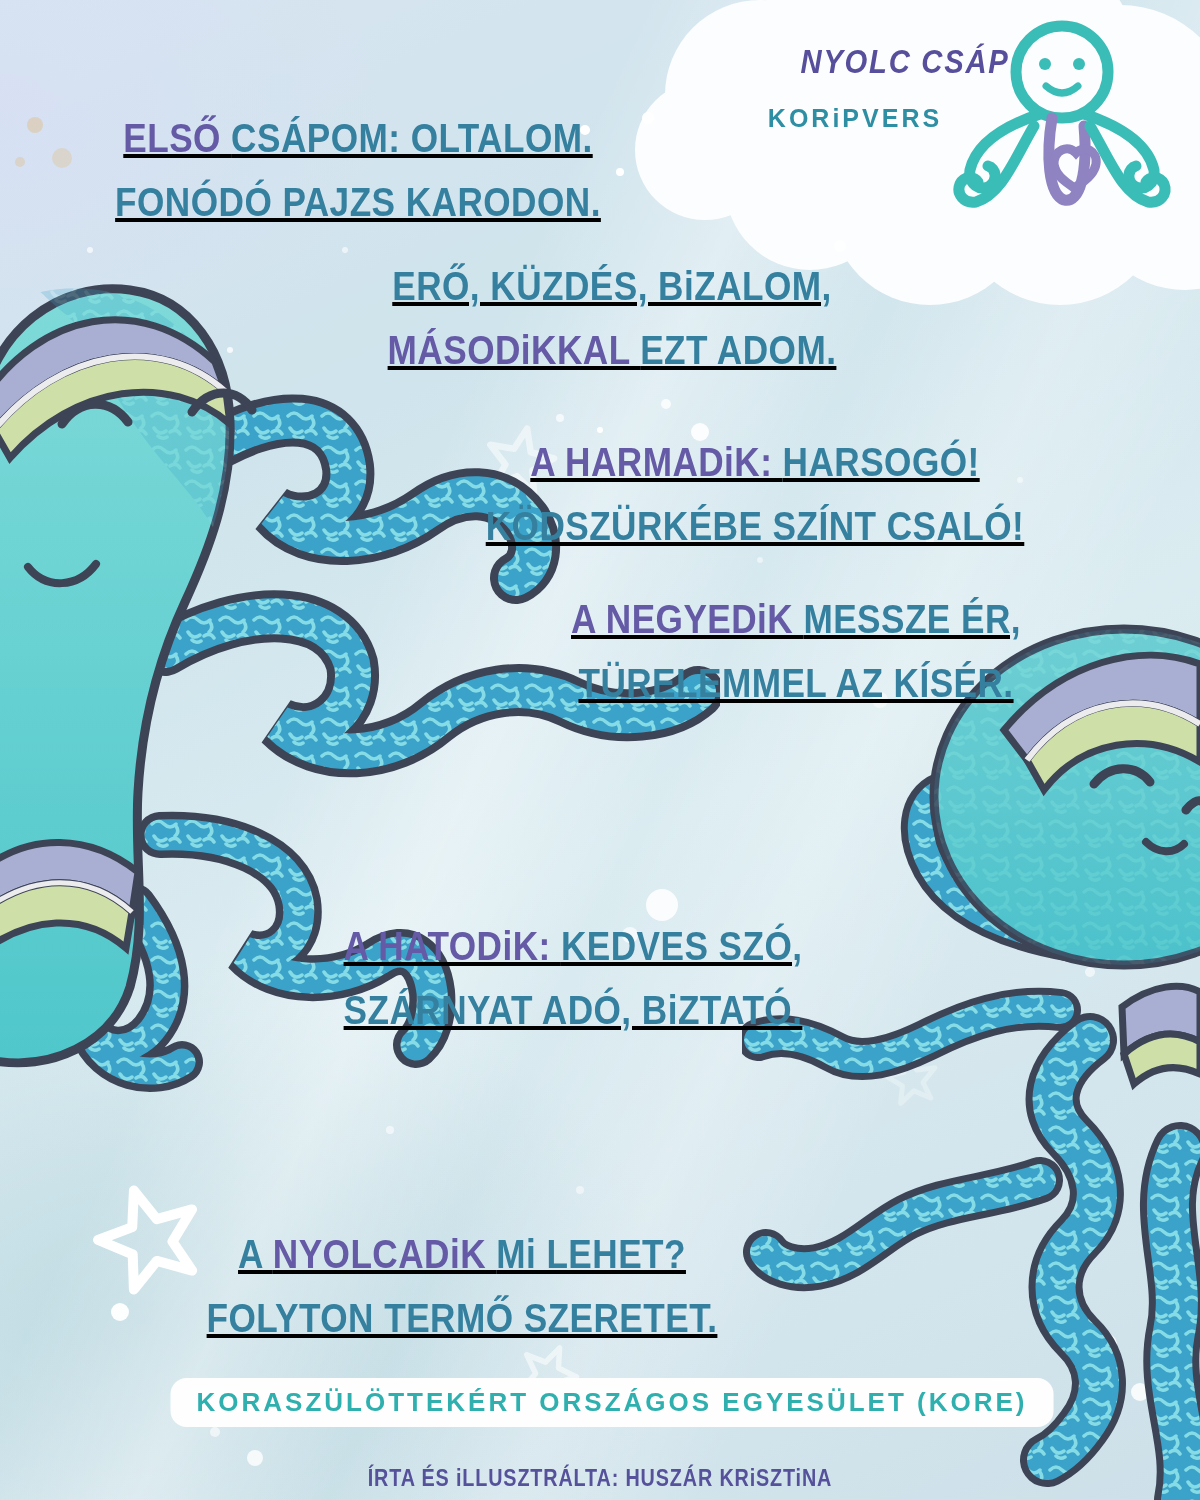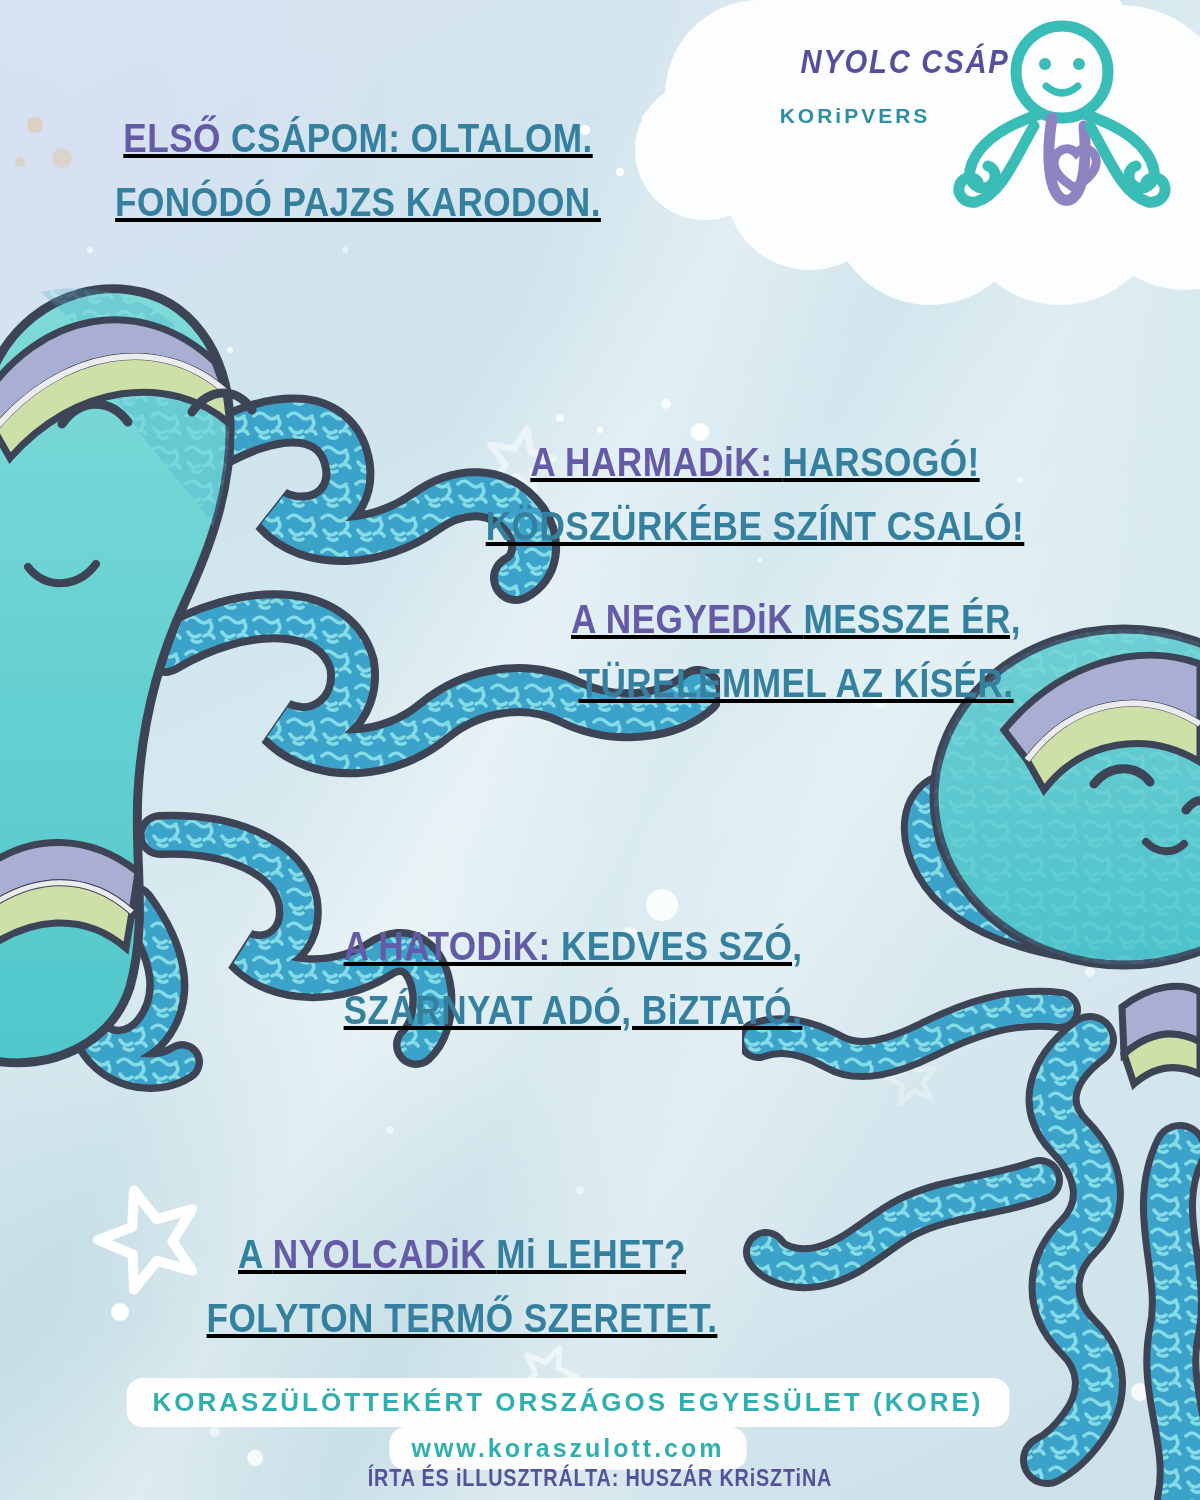--- a/index.html
+++ b/index.html
@@ -16,23 +16,23 @@
   .deco{position:absolute;left:0;top:0;z-index:1;}
   .octo{position:absolute;z-index:2;}
   .txt{position:absolute;z-index:3;white-space:nowrap;}
   .narrow{display:inline-block;transform:scaleX(.86);transform-origin:center;}
   .stanza{position:absolute;z-index:3;transform:translateX(-50%);text-align:center;white-space:nowrap;text-decoration:underline;}
   .stanza .inner{transform:scaleX(.88);transform-origin:center;}
   .pline{font-size:40px;font-weight:700;line-height:64px;letter-spacing:.5px;}
   .teal{color:#35809f;} .purple{color:#655aa6;}
   .title{left:905px;top:42px;transform:translateX(-50%);font-size:34px;font-weight:700;
          letter-spacing:2px;color:#574f9c;text-align:center;font-style:italic;}
-  .subtitle{left:855px;top:104px;transform:translateX(-50%);font-size:21px;font-weight:700;
+  .subtitle{left:855px;top:104px;transform:translateX(-50%);font-size:25px;font-weight:700;
          letter-spacing:3px;color:#2e8fa4;}
-  .pill{position:absolute;left:568px;transform:translateX(-50%);z-index:3;background:#fefefe;
+  .pill{position:absolute;left:612px;transform:translateX(-50%);z-index:3;background:#fefefe;
         border-radius:16px;white-space:nowrap;text-align:center;color:#2fb0af;font-weight:700;}
   .pill1{top:1378px;padding:9px 26px;font-size:26px;letter-spacing:3px;}
   .pill2{top:1427px;padding:7px 22px;font-size:25px;letter-spacing:3px;}
   .credit{left:600px;top:1465px;transform:translateX(-50%);font-size:23px;font-weight:700;
           letter-spacing:1px;color:#55519b;}
 </style>
 </head>
 <body>
 
 <div id="canvas">
@@ -192,20 +192,26 @@
     <path d="M148 112 C168 146 180 180 206 188 C218 190 226 180 222 170 C218 162 208 162 204 168" stroke="#3bbdb7" stroke-width="11"></path>
   </svg>
 
   <div class="stanza" style="left:358px;top:106px;">
       <div class="inner">
     <div class="pline"><span class="purple">ELSŐ </span><span class="teal">CSÁPOM: OLTALOM.</span></div>
     <div class="pline"><span class="teal">FONÓDÓ PAJZS KARODON.</span></div>
   </div>
     </div>
 
+  <div class="stanza" style="left:612px;top:254px;">
+      <div class="inner">
+    <div class="pline"><span class="teal">ERŐ, KÜZDÉS, BiZALOM,</span></div>
+    <div class="pline"><span class="purple">MÁSODiKKAL </span><span class="teal">EZT ADOM.</span></div>
+  </div>
+    </div>
 
   <div class="stanza" style="left:796px;top:587px;">
       <div class="inner">
     <div class="pline"><span class="purple">A NEGYEDiK </span><span class="teal">MESSZE ÉR,</span></div>
     <div class="pline"><span class="teal">TÜRELEMMEL AZ KÍSÉR.</span></div>
   </div>
     </div>
 
   <div class="stanza" style="left:755px;top:430px;">
       <div class="inner">
@@ -224,15 +230,14 @@
 
 
   <div class="stanza" style="left:462px;top:1222px;">
       <div class="inner">
     <div class="pline"><span class="teal">A </span><span class="purple">NYOLCADiK </span><span class="teal">Mi LEHET?</span></div>
     <div class="pline"><span class="teal">FOLYTON TERMŐ SZERETET.</span></div>
   </div>
     </div>
 
   <div class="pill pill1"><span>KORASZÜLÖTTEKÉRT ORSZÁGOS EGYESÜLET (KORE)</span></div>
-  <div class="pill pill2"><span>www.koraszulott.com</span></div>
   <div class="txt credit"><span class="narrow">ÍRTA ÉS iLLUSZTRÁLTA: HUSZÁR KRiSZTiNA</span></div>
 </div>
 
 </body></html>

